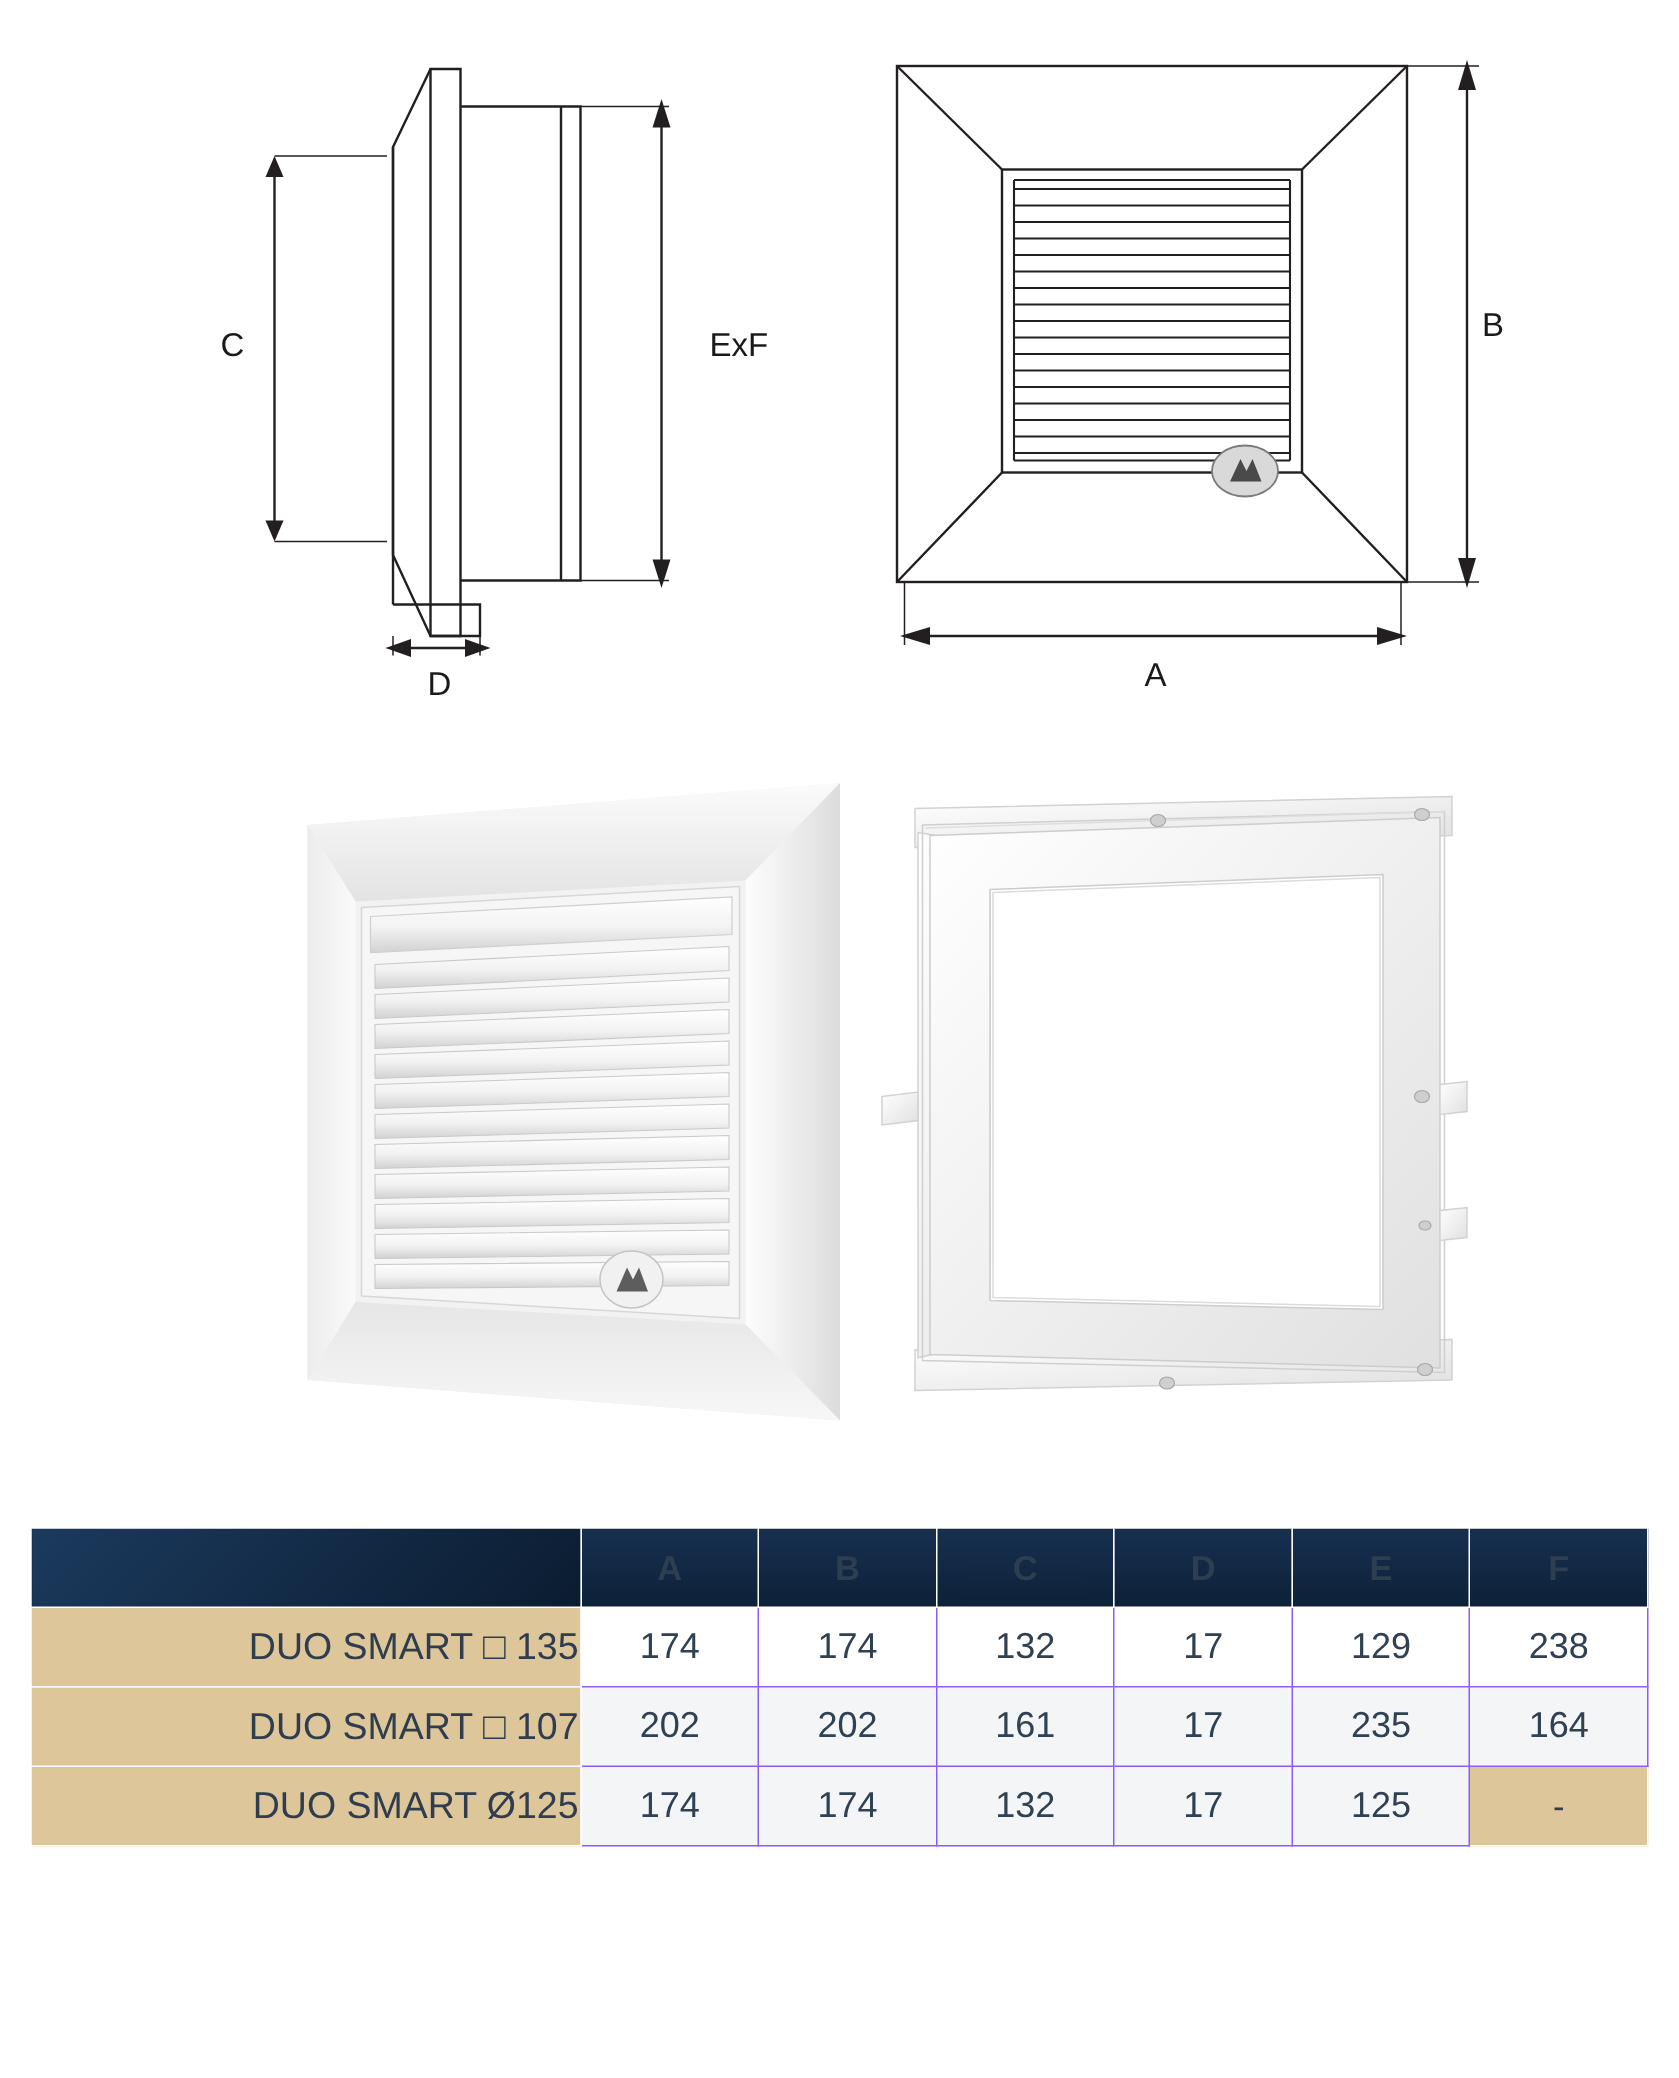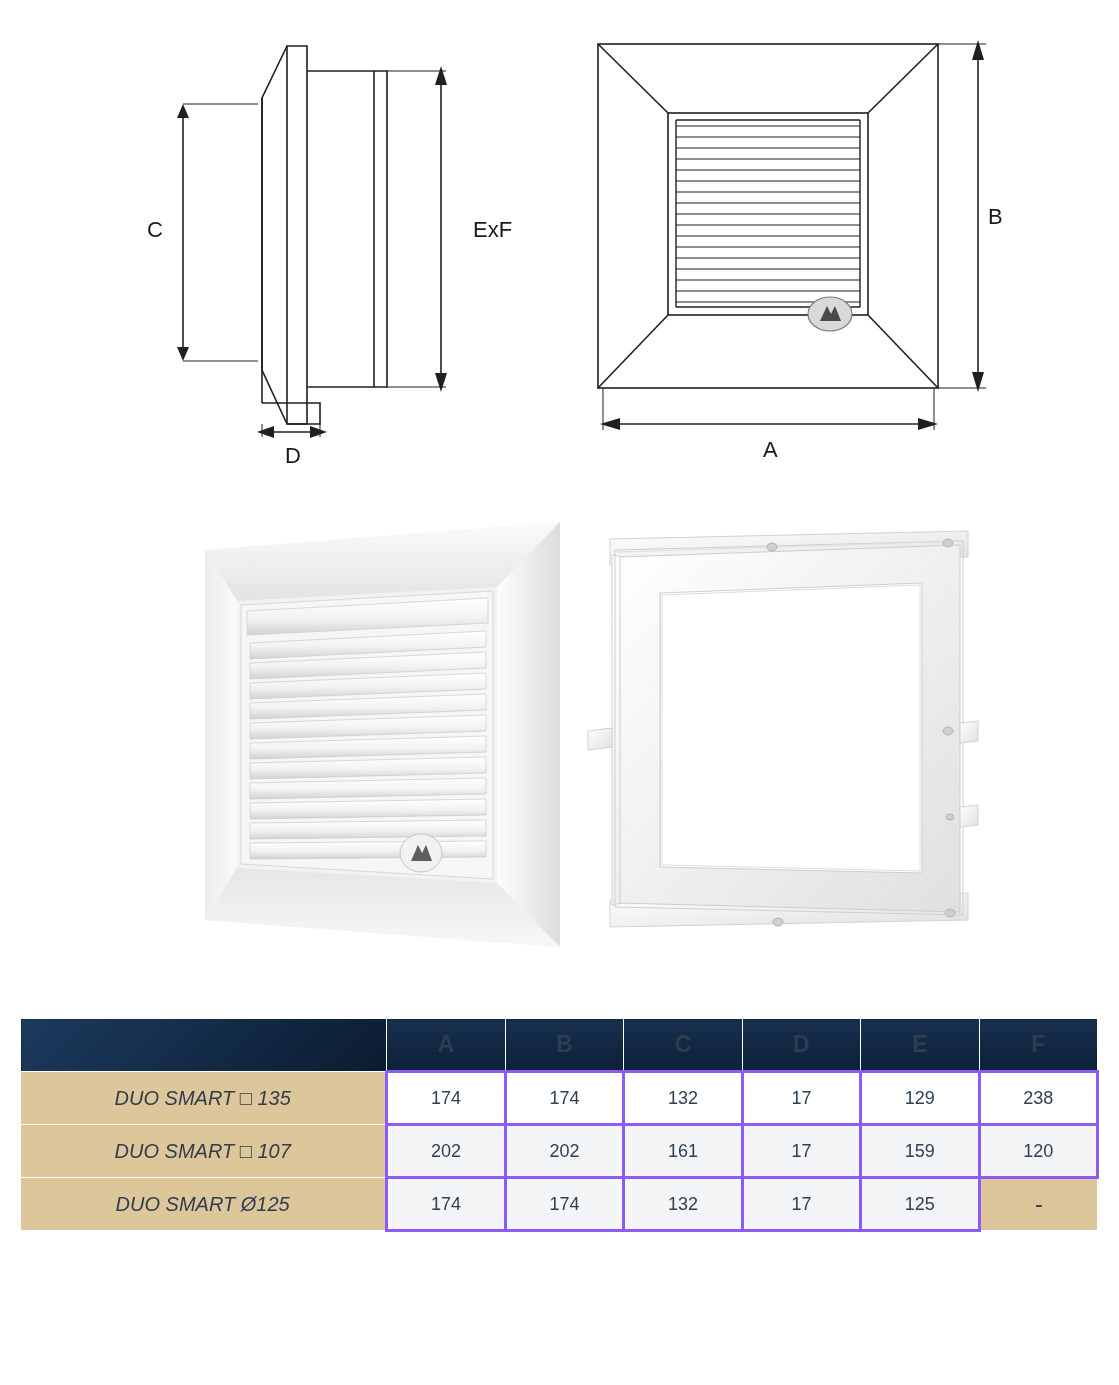--- a/index.html
+++ b/index.html
@@ -65,31 +65,30 @@
     font-weight: bold;
     height: 76px;
     border: 1px solid #0d2138;
   }
   thead th.head-blank {
     background: linear-gradient(135deg,#1b3a5e 0%, #0b1c30 100%);
   }
   tbody td.name {
     background: #ddc69a;
     color: #2f3d4f;
-    font-size: 20px;
-    text-align: center;
+    font-size: 25px;
+    text-align: right;
     border: 1px solid #ffffff;
     padding-left: 0;
-    font-style: italic;
   }
   tbody td.val {
     background: #ffffff;
-    border: 3px solid #8b5cf6;
+    border: 1px solid #8b5cf6;
     color: #2f4152;
-    font-size: 18px;
+    font-size: 24px;
     margin-left: 24px;
   }
   tbody tr.alt td.val { background: #f4f5f6; }
   tbody td.val.dash { color: #2f4152; }
   tbody td.empty {
     background: #ddc69a;
     border: 1px solid #ffffff;
   }
   .col-name { width: 365px; }
   .col-v { width: 118px; }
@@ -318,22 +317,22 @@
           <td class="val">17</td>
           <td class="val">129</td>
           <td class="val">238</td>
         </tr>
         <tr class="alt">
           <td class="name">DUO SMART □ 107</td>
           <td class="val">202</td>
           <td class="val">202</td>
           <td class="val">161</td>
           <td class="val">17</td>
-          <td class="val">159</td>
-          <td class="val">120</td>
+          <td class="val">235</td>
+          <td class="val">164</td>
         </tr>
         <tr class="alt">
           <td class="name">DUO SMART Ø125</td>
           <td class="val">174</td>
           <td class="val">174</td>
           <td class="val">132</td>
           <td class="val">17</td>
           <td class="val">125</td>
           <td class="empty">-</td>
         </tr>

